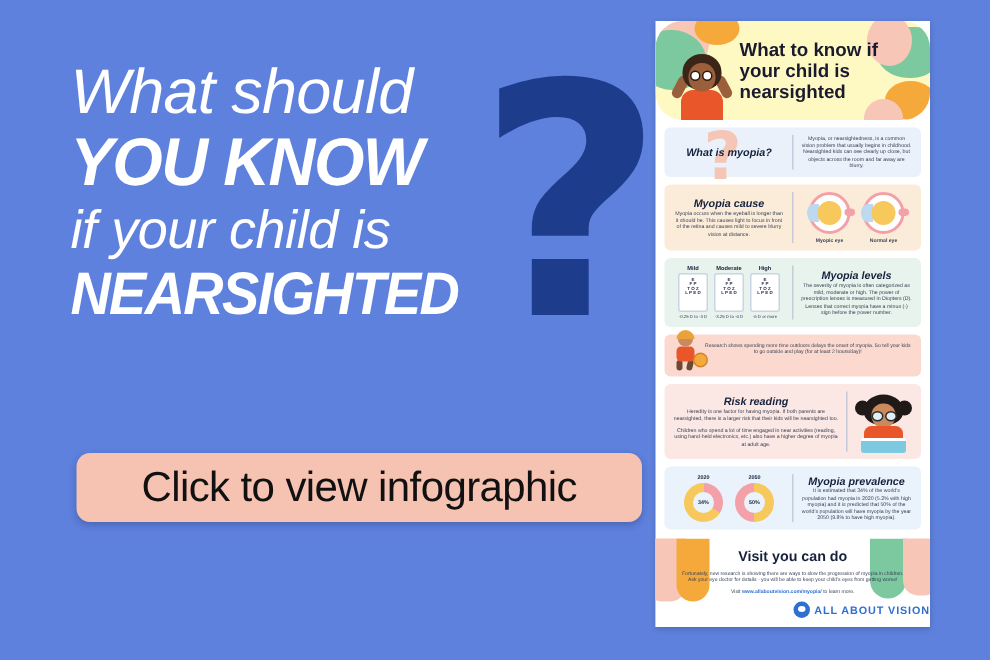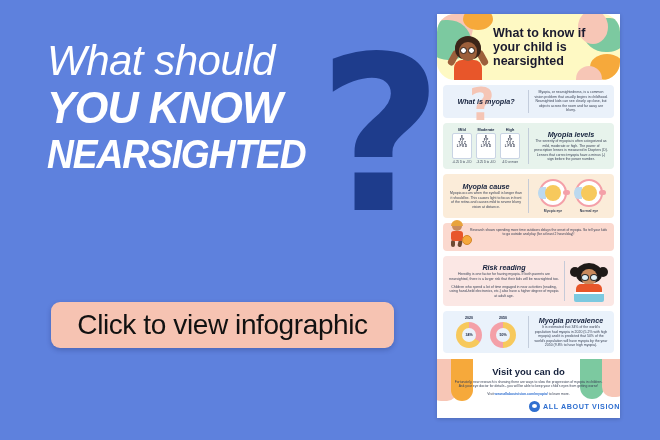--- a/index.html
+++ b/index.html
@@ -27,21 +27,21 @@
   .headline{position:absolute;left:47px;top:38px;width:330px;color:#ffffff;font-style:italic;}
   .h-l1{font-size:42px;line-height:46px;font-weight:400;letter-spacing:-0.5px;}
   .h-l2{font-size:45px;line-height:48px;font-weight:bold;letter-spacing:-1px;
         font-family:"Liberation Sans Narrow","Liberation Sans",sans-serif;
         transform:scaleX(0.96);transform-origin:left center;}
   .h-l3{font-size:36px;line-height:42px;font-weight:400;letter-spacing:-0.3px;}
   .h-l4{font-size:40px;line-height:44px;font-weight:bold;letter-spacing:-1.2px;
         transform:scaleX(0.93);transform-origin:left center;}
 
   .cta{
-    position:absolute;left:51px;top:302px;width:343px;height:46px;
+    position:absolute;left:51px;top:302px;width:377px;height:46px;
     background:#f6c3b2;border-radius:9px;
     display:flex;align-items:center;justify-content:center;
     box-shadow:0 2px 5px rgba(10,25,70,.25);
     cursor:pointer;
   }
   .cta span{font-size:28px;color:#111;letter-spacing:-0.4px;}
 
   
   .info{
     position:absolute;left:437px;top:14px;width:183px;height:404px;
@@ -171,20 +171,21 @@
 
 <div class="stage">
 
   <div class="promo">
 
     <div class="qmark">?</div>
 
     <div class="headline">
       <div class="h-l1">What should</div>
       <div class="h-l2">YOU KNOW</div>
+      <div class="h-l3">if your child is</div>
       <div class="h-l4">NEARSIGHTED</div>
     </div>
 
     <div class="cta">
       <span>Click to view infographic</span>
     </div>
   </div>
 
   <div class="info">
 
@@ -216,20 +217,50 @@
         <div class="col">
             <div class="s-title">What is myopia?</div>
           </div>
         <div class="vline"></div>
         <div class="col">
             <div class="s-body">Myopia, or nearsightedness, is a common vision problem that usually begins in childhood. Nearsighted kids can see clearly up close, but objects across the room and far away are blurry.</div>
           </div>
       </div>
     </div>
 
+    <div class="sec cream">
+      <div class="row">
+        <div class="col">
+          <div class="s-title">Myopia cause</div>
+          <div class="s-body">Myopia occurs when the eyeball is longer than it should be. This causes light to focus in front of the retina and causes mild to severe blurry vision at distance.</div>
+        </div>
+        <div class="vline"></div>
+        <div class="col">
+          <div class="eyes">
+            <div class="eyewrap">
+              <div class="eyeball">
+                  <div class="lens"></div>
+                  <div class="iris"></div>
+                  <div class="nerve"></div>
+                </div>
+              <div class="eyelbl">Myopic eye</div>
+            </div>
+            <div class="eyewrap">
+              <div class="eyeball">
+                  <div class="lens"></div>
+                  <div class="iris"></div>
+                  <div class="nerve"></div>
+                </div>
+              <div class="eyelbl">Normal eye</div>
+            </div>
+          </div>
+        </div>
+      </div>
+    </div>
+
     <div class="sec mint">
       <div class="row">
         <div class="col">
           <div class="charts">
             <div class="chartcol">
               <div class="chartlbl">Mild</div>
               <div class="chartbox">
                 <div class="crow">E</div>
                 <div class="crow">F P</div>
                 <div class="crow">T O Z</div>
@@ -256,50 +287,20 @@
                 <div class="crow">L P E D</div>
               </div>
               <div class="cdiop">-6 D or more</div>
             </div>
           </div>
         </div>
         <div class="vline"></div>
         <div class="col">
           <div class="s-title">Myopia levels</div>
           <div class="s-body">The severity of myopia is often categorized as mild, moderate or high. The power of prescription lenses is measured in Diopters (D). Lenses that correct myopia have a minus (-) sign before the power number.</div>
-        </div>
-      </div>
-    </div>
-
-    <div class="sec cream">
-      <div class="row">
-        <div class="col">
-          <div class="s-title">Myopia cause</div>
-          <div class="s-body">Myopia occurs when the eyeball is longer than it should be. This causes light to focus in front of the retina and causes mild to severe blurry vision at distance.</div>
-        </div>
-        <div class="vline"></div>
-        <div class="col">
-          <div class="eyes">
-            <div class="eyewrap">
-              <div class="eyeball">
-                  <div class="lens"></div>
-                  <div class="iris"></div>
-                  <div class="nerve"></div>
-                </div>
-              <div class="eyelbl">Myopic eye</div>
-            </div>
-            <div class="eyewrap">
-              <div class="eyeball">
-                  <div class="lens"></div>
-                  <div class="iris"></div>
-                  <div class="nerve"></div>
-                </div>
-              <div class="eyelbl">Normal eye</div>
-            </div>
-          </div>
         </div>
       </div>
     </div>
 
     <div class="band">
       <div class="band-kid">
         <div class="bk-leg l"></div>
           <div class="bk-leg r"></div>
         <div class="bk-body"></div>
         <div class="bk-head"></div>

